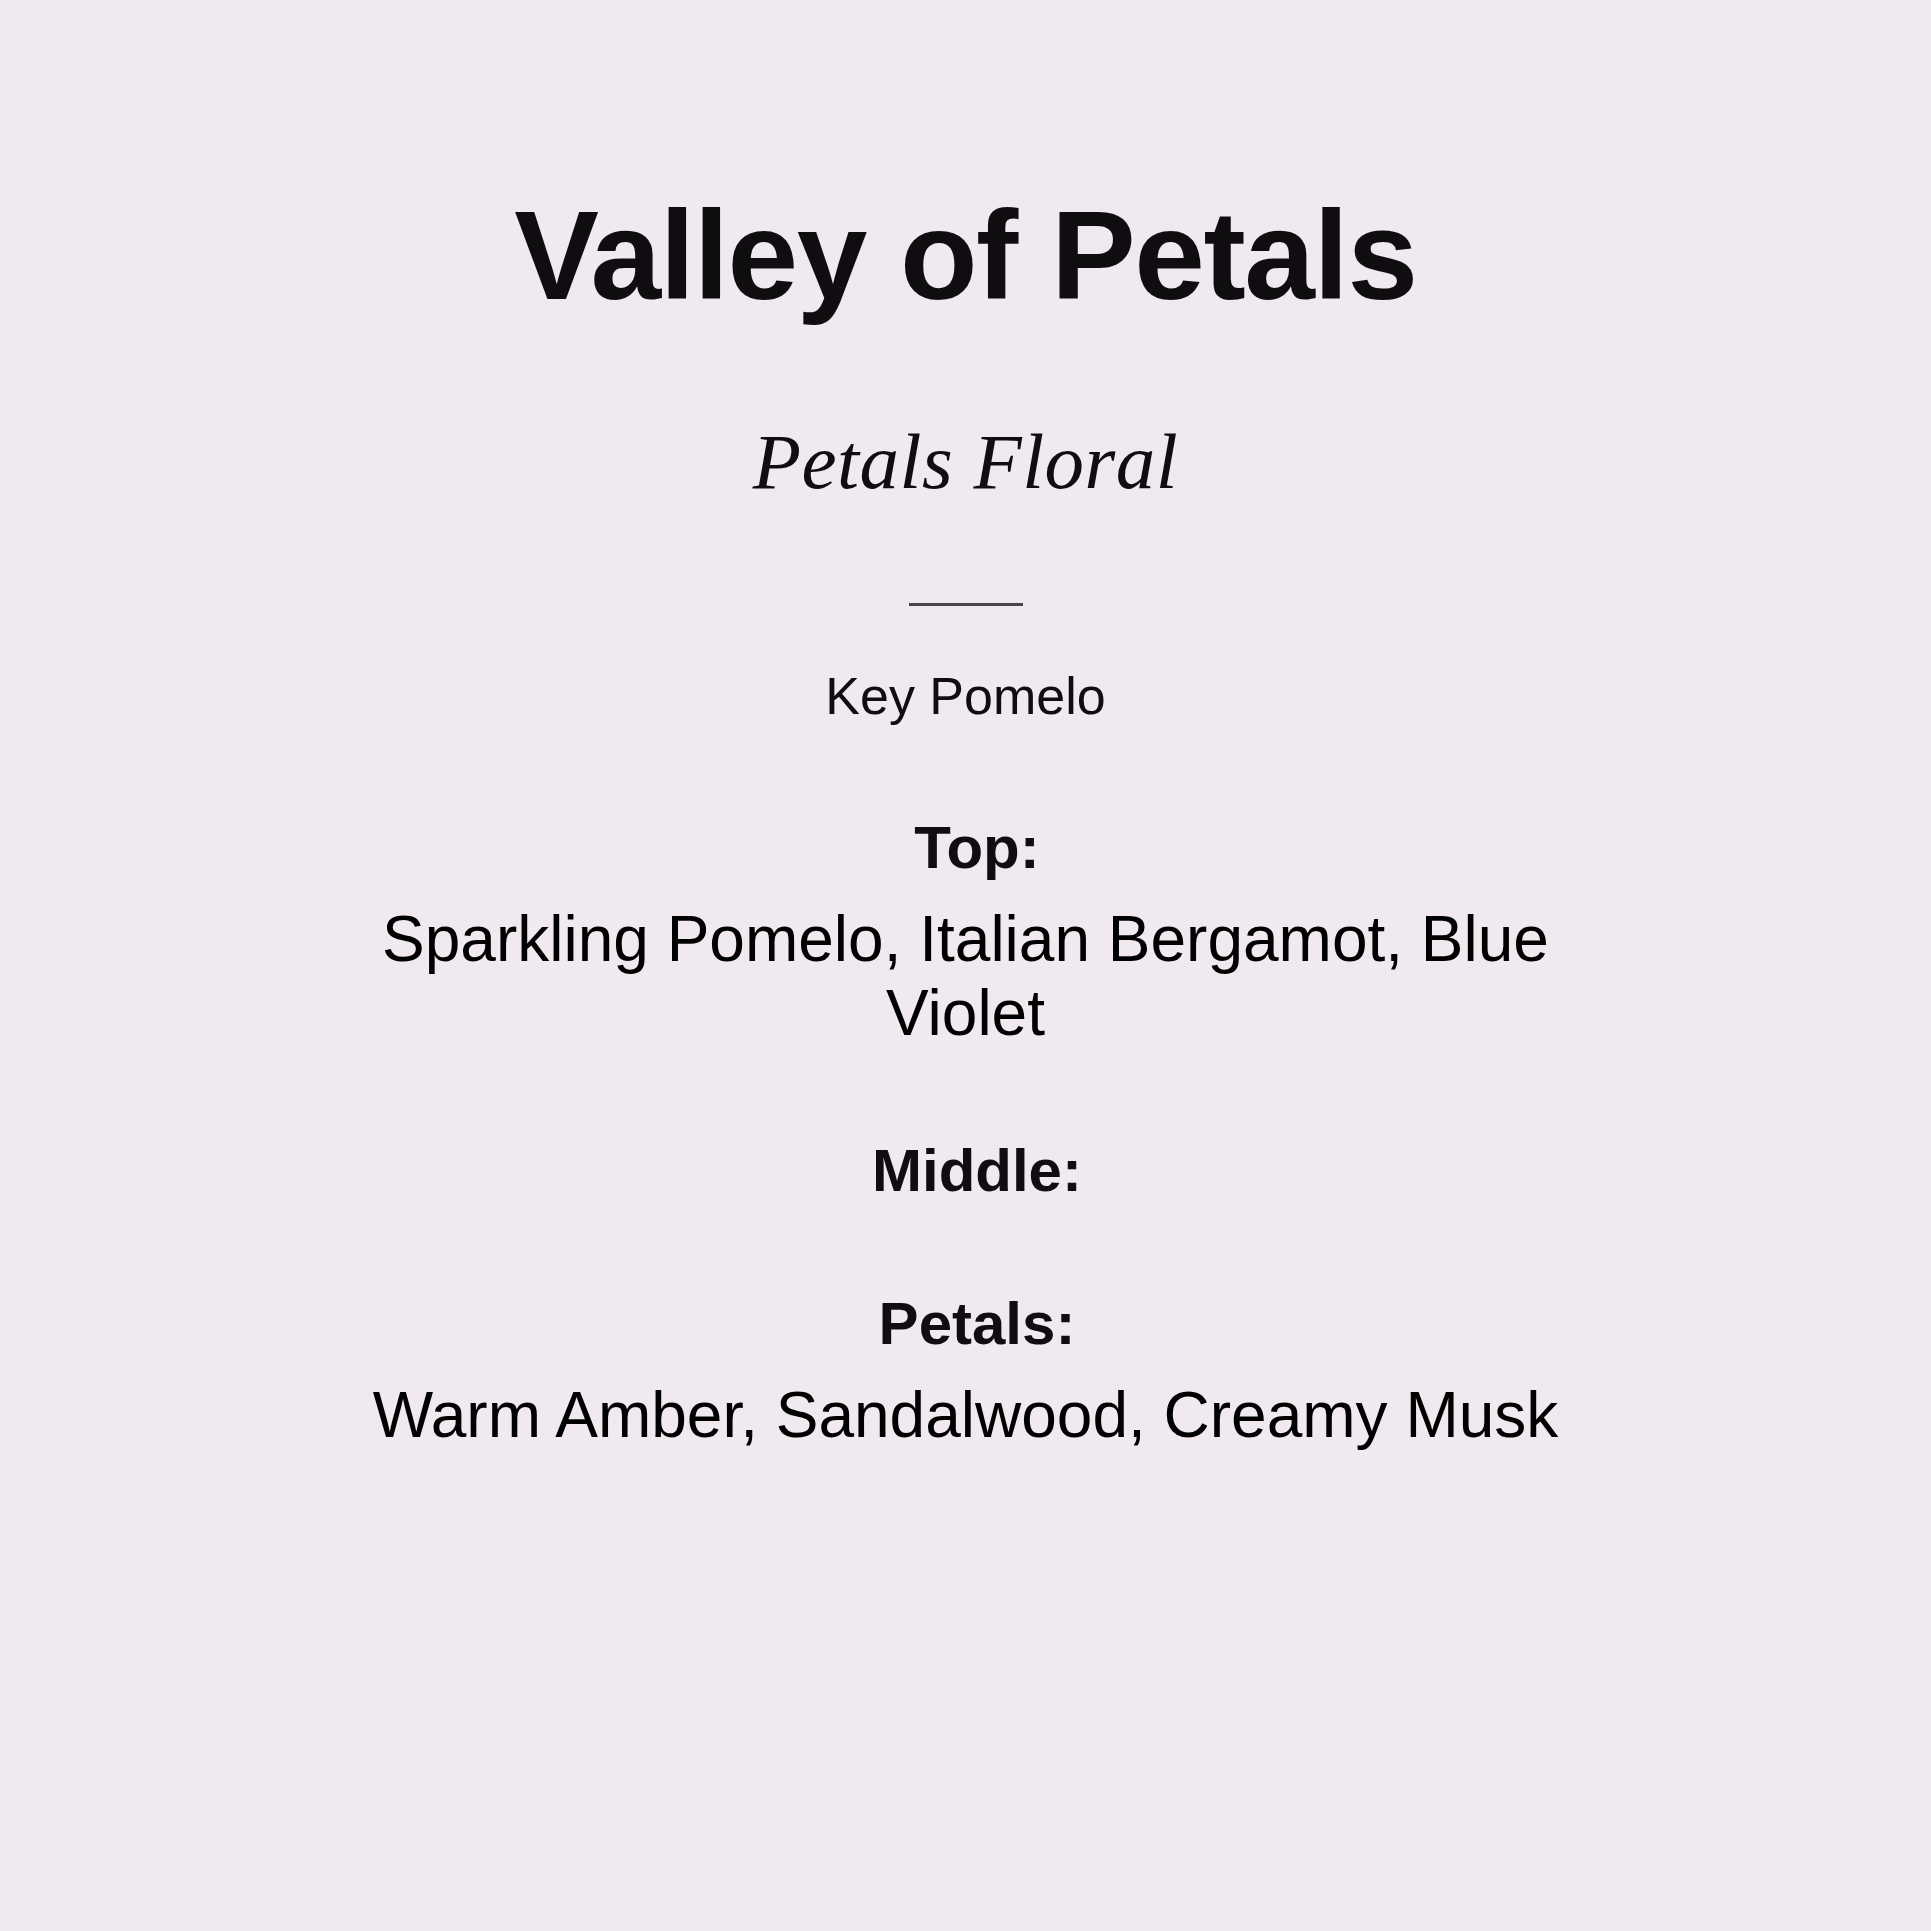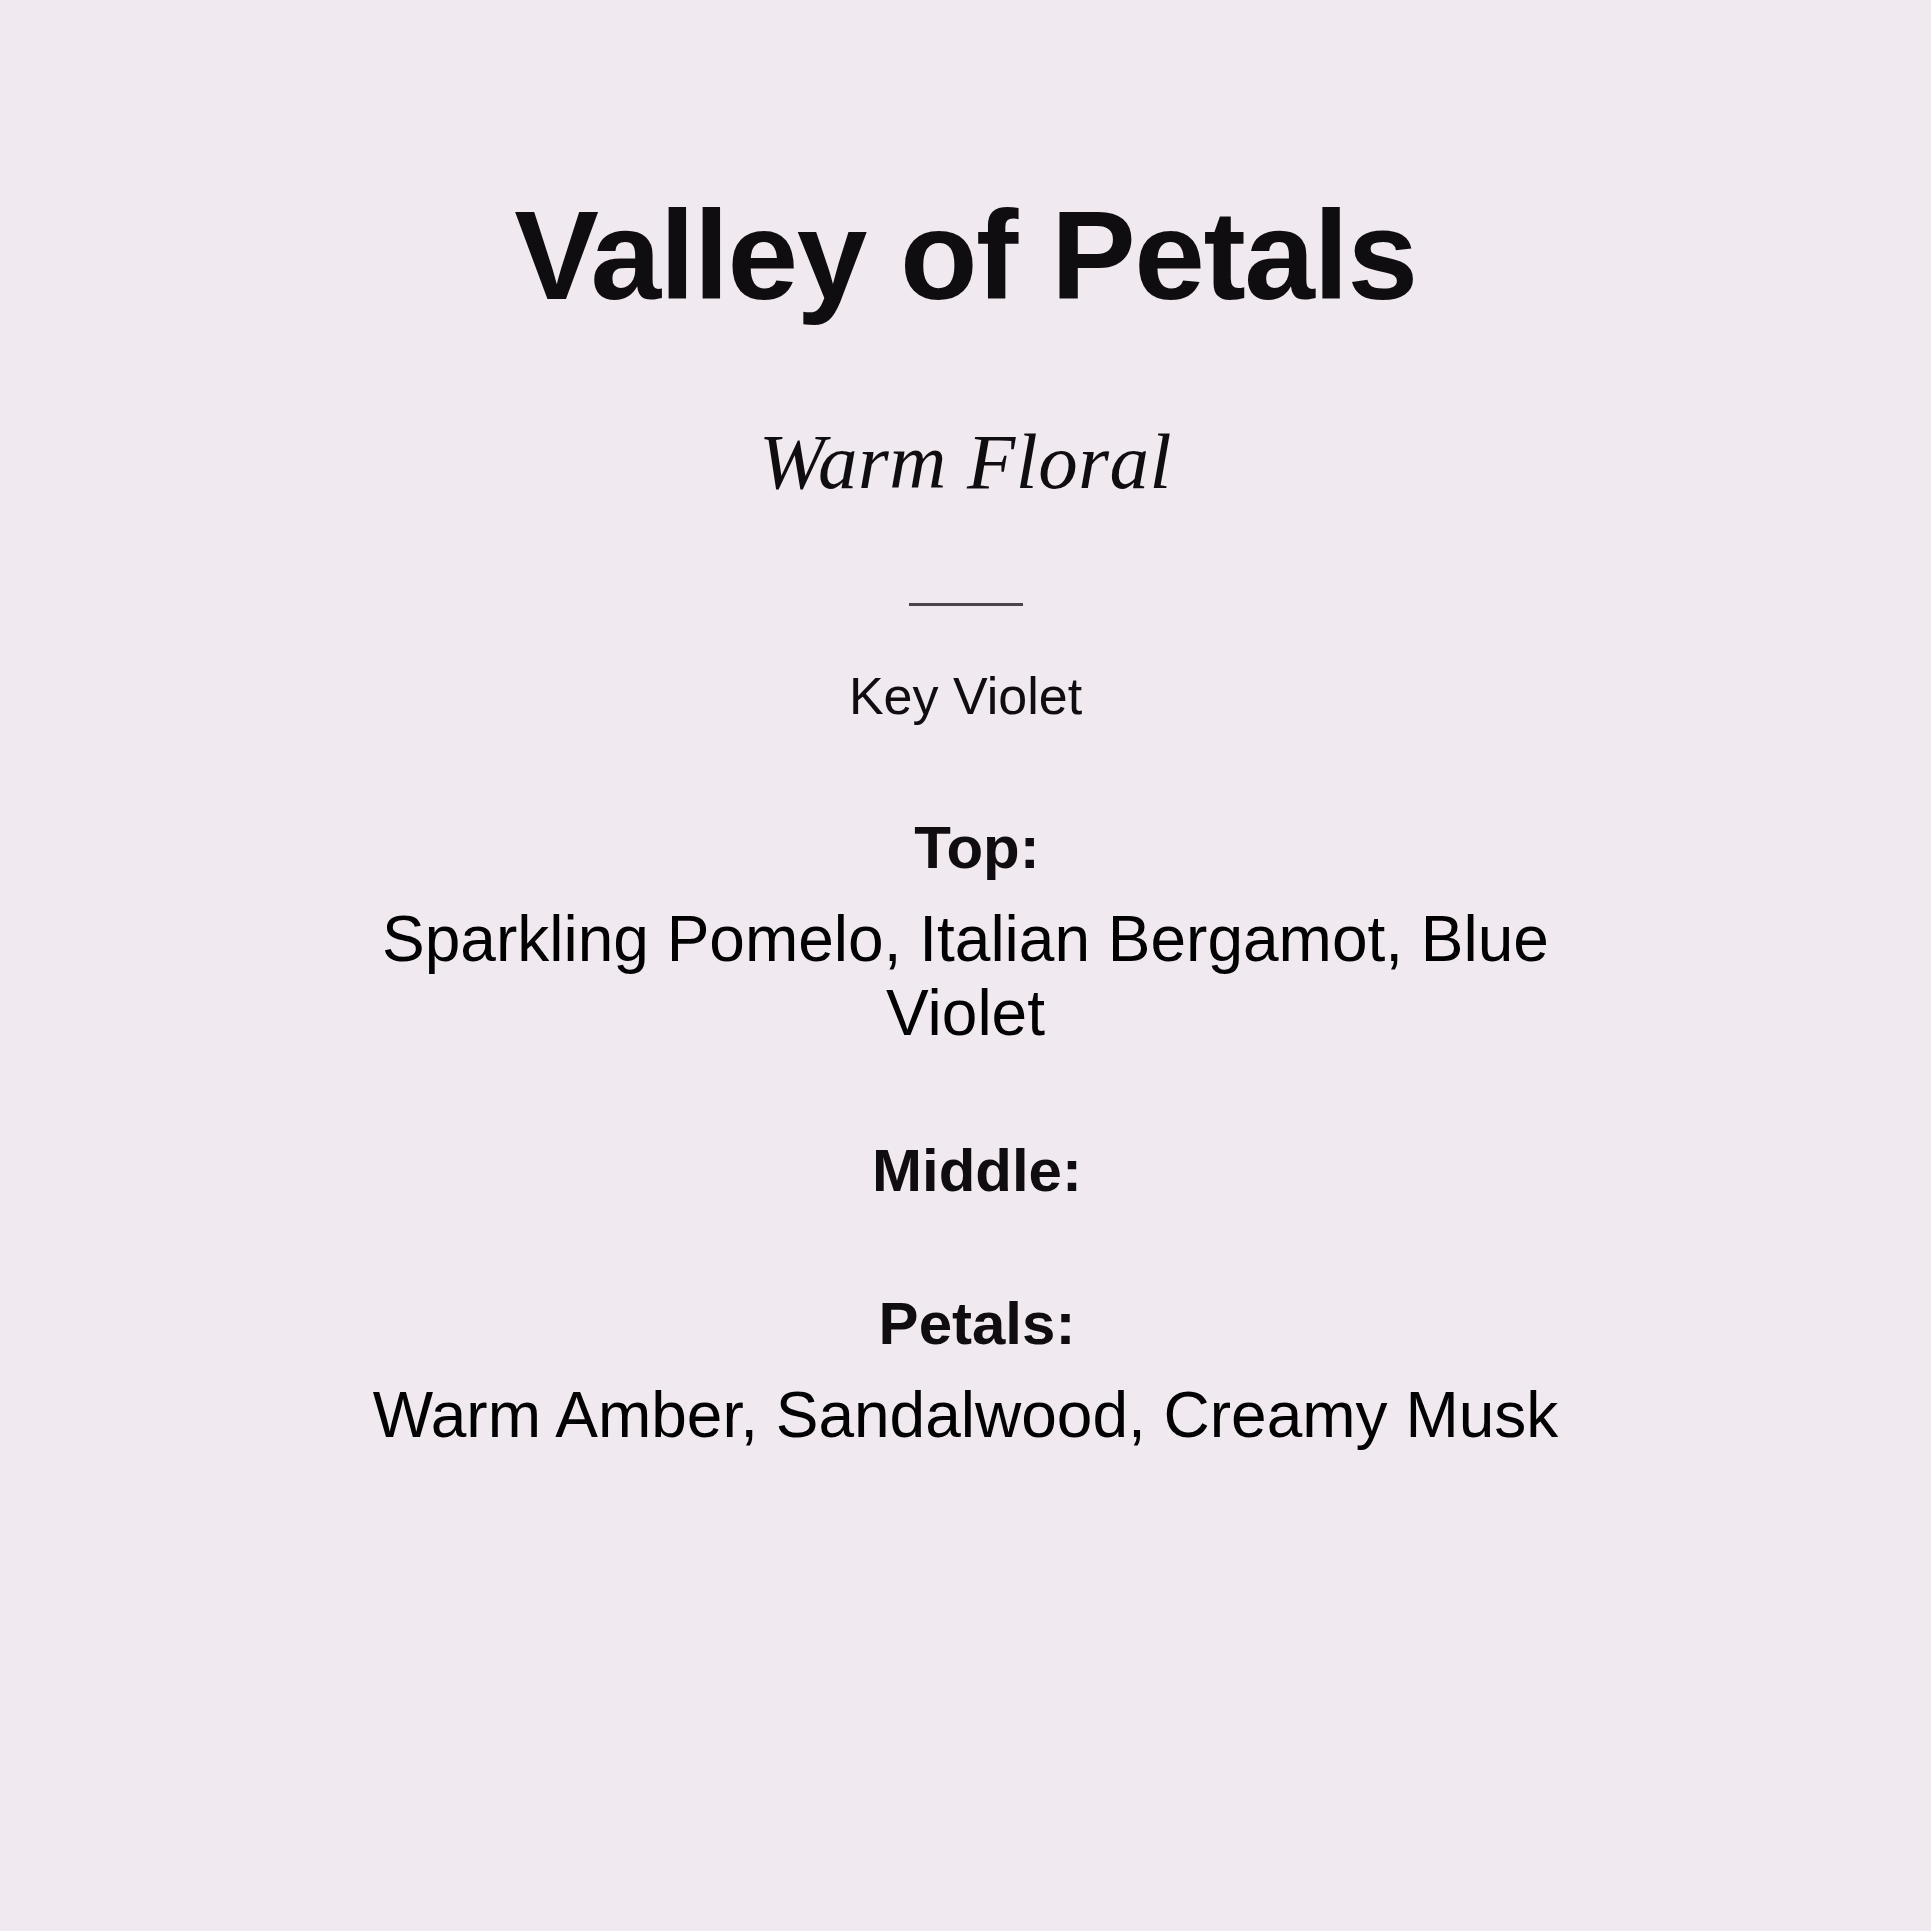--- a/index.html
+++ b/index.html
@@ -87,25 +87,25 @@
   .group-middle { padding-top: 87px; }
   .group-drydown { padding-top: 87px; }
 </style>
 </head>
 <body>
 
 <div class="card">
 
   <h1 class="title">Valley of Petals</h1>
 
-  <div class="subtitle">Warm Floral</div>
+  <div class="subtitle">Petals Floral</div>
 
   <hr class="divider">
 
-  <div class="keynotes">Key Violet</div>
+  <div class="keynotes">Key Pomelo</div>
 
   <div class="group group-top">
     <div class="group-label">Top:</div>
     <div class="group-value">Sparkling Pomelo, Italian Bergamot, Blue Violet</div>
   </div>
 
   <div class="group group-middle">
     <div class="group-label">Middle:</div>
   </div>
 

